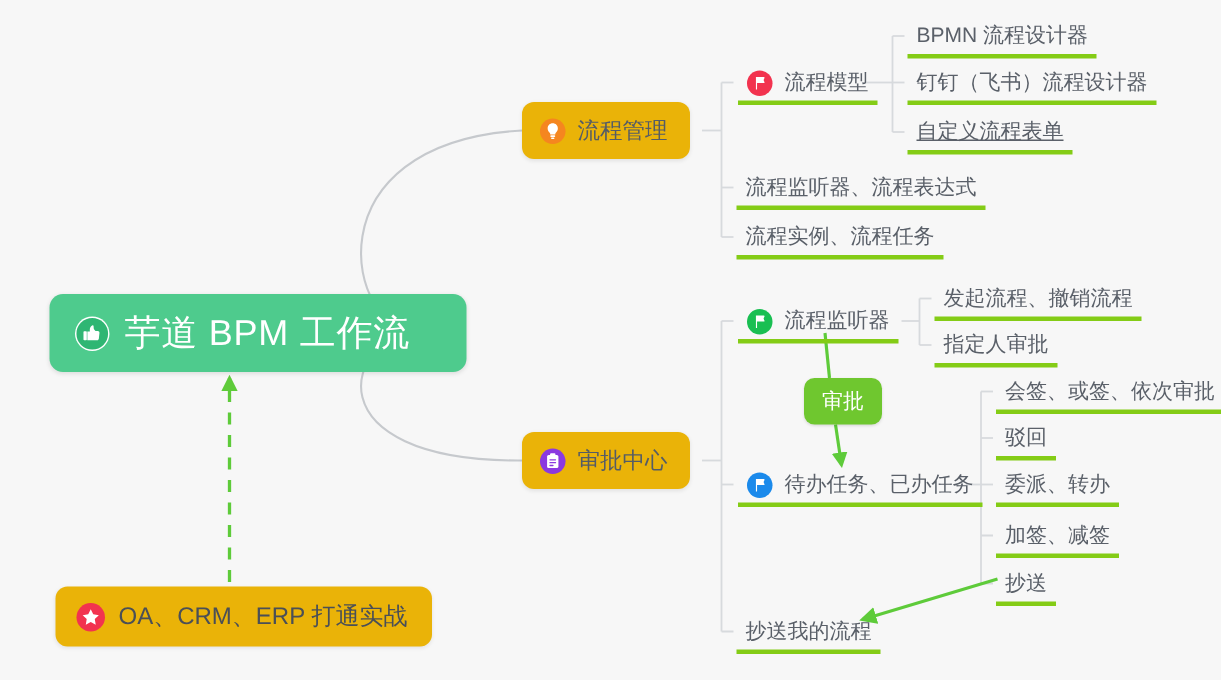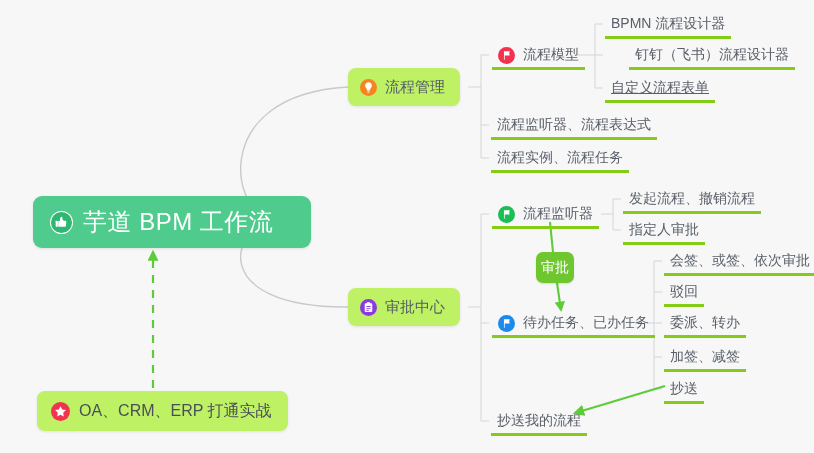--- a/index.html
+++ b/index.html
@@ -20,21 +20,21 @@
     left:33px;top:196px;width:278px;height:52px;
     background:#4ecb8d;border-radius:9px;
     color:#ffffff;font-size:24px;
     padding-left:17px;
     box-shadow:0 1px 3px rgba(0,0,0,.10);
   }
   .root .label{letter-spacing:.5px;}
 
   
   .card{
-    background:#bef264;border-radius:8px;
+    background:#eab308;border-radius:8px;
     box-shadow:0 1px 3px rgba(0,0,0,.09);
     font-size:15px;color:#555c66;
     padding:0 15px 0 12px;height:38px;
   }
   .card.mgmt{left:348px;top:68px;}
   .card.center{left:348px;top:288px;}
   .card.footnote{left:37px;top:391px;height:40px;font-size:16px;color:#4a4f57;padding:0 16px 0 14px;}
 
   
   .leaf{
@@ -49,21 +49,21 @@
     width:17px;height:17px;border-radius:50%;
     margin-right:8px;flex:0 0 auto;
     display:inline-flex;align-items:center;justify-content:center;
   }
   .ico svg{display:block;}
   .ico.big{width:23px;height:23px;margin-right:10px;}
 
   
   .tag{
     position:absolute;left:536px;top:252px;
-    width:38px;height:31px;border-radius:7px;
+    width:52px;height:31px;border-radius:7px;
     background:#6fc72f;color:#ffffff;font-size:14px;
     display:flex;align-items:center;justify-content:center;
     box-shadow:0 1px 2px rgba(0,0,0,.12);
   }
 </style>
 </head>
 <body>
 
 <div id="canvas">
 
@@ -150,21 +150,21 @@
       <svg width="17" height="17" viewBox="0 0 18 18">
         <path d="M6.3 4.6h5.6c.4 0 .6.3.45.65l-.65 1.5.65 1.5c.15.35-.05.65-.45.65H7.1v4.5H6.3z" fill="#ffffff"></path>
       </svg>
     </span>
     <span>流程模型</span>
   </div>
 
   <div class="node leaf" style="left:605px;top:11px;">
     <span>BPMN 流程设计器</span>
   </div>
-  <div class="node leaf" style="left:605px;top:42px;margin-left:24px;">
+  <div class="node leaf" style="left:605px;top:42px;">
     <span>钉钉（飞书）流程设计器</span>
   </div>
   <div class="node leaf" style="left:605px;top:75px;text-decoration:underline;">
     <span>自定义流程表单</span>
   </div>
 
   <div class="node leaf" style="left:491px;top:112px;">
     <span>流程监听器、流程表达式</span>
   </div>
   <div class="node leaf" style="left:491px;top:145px;">

